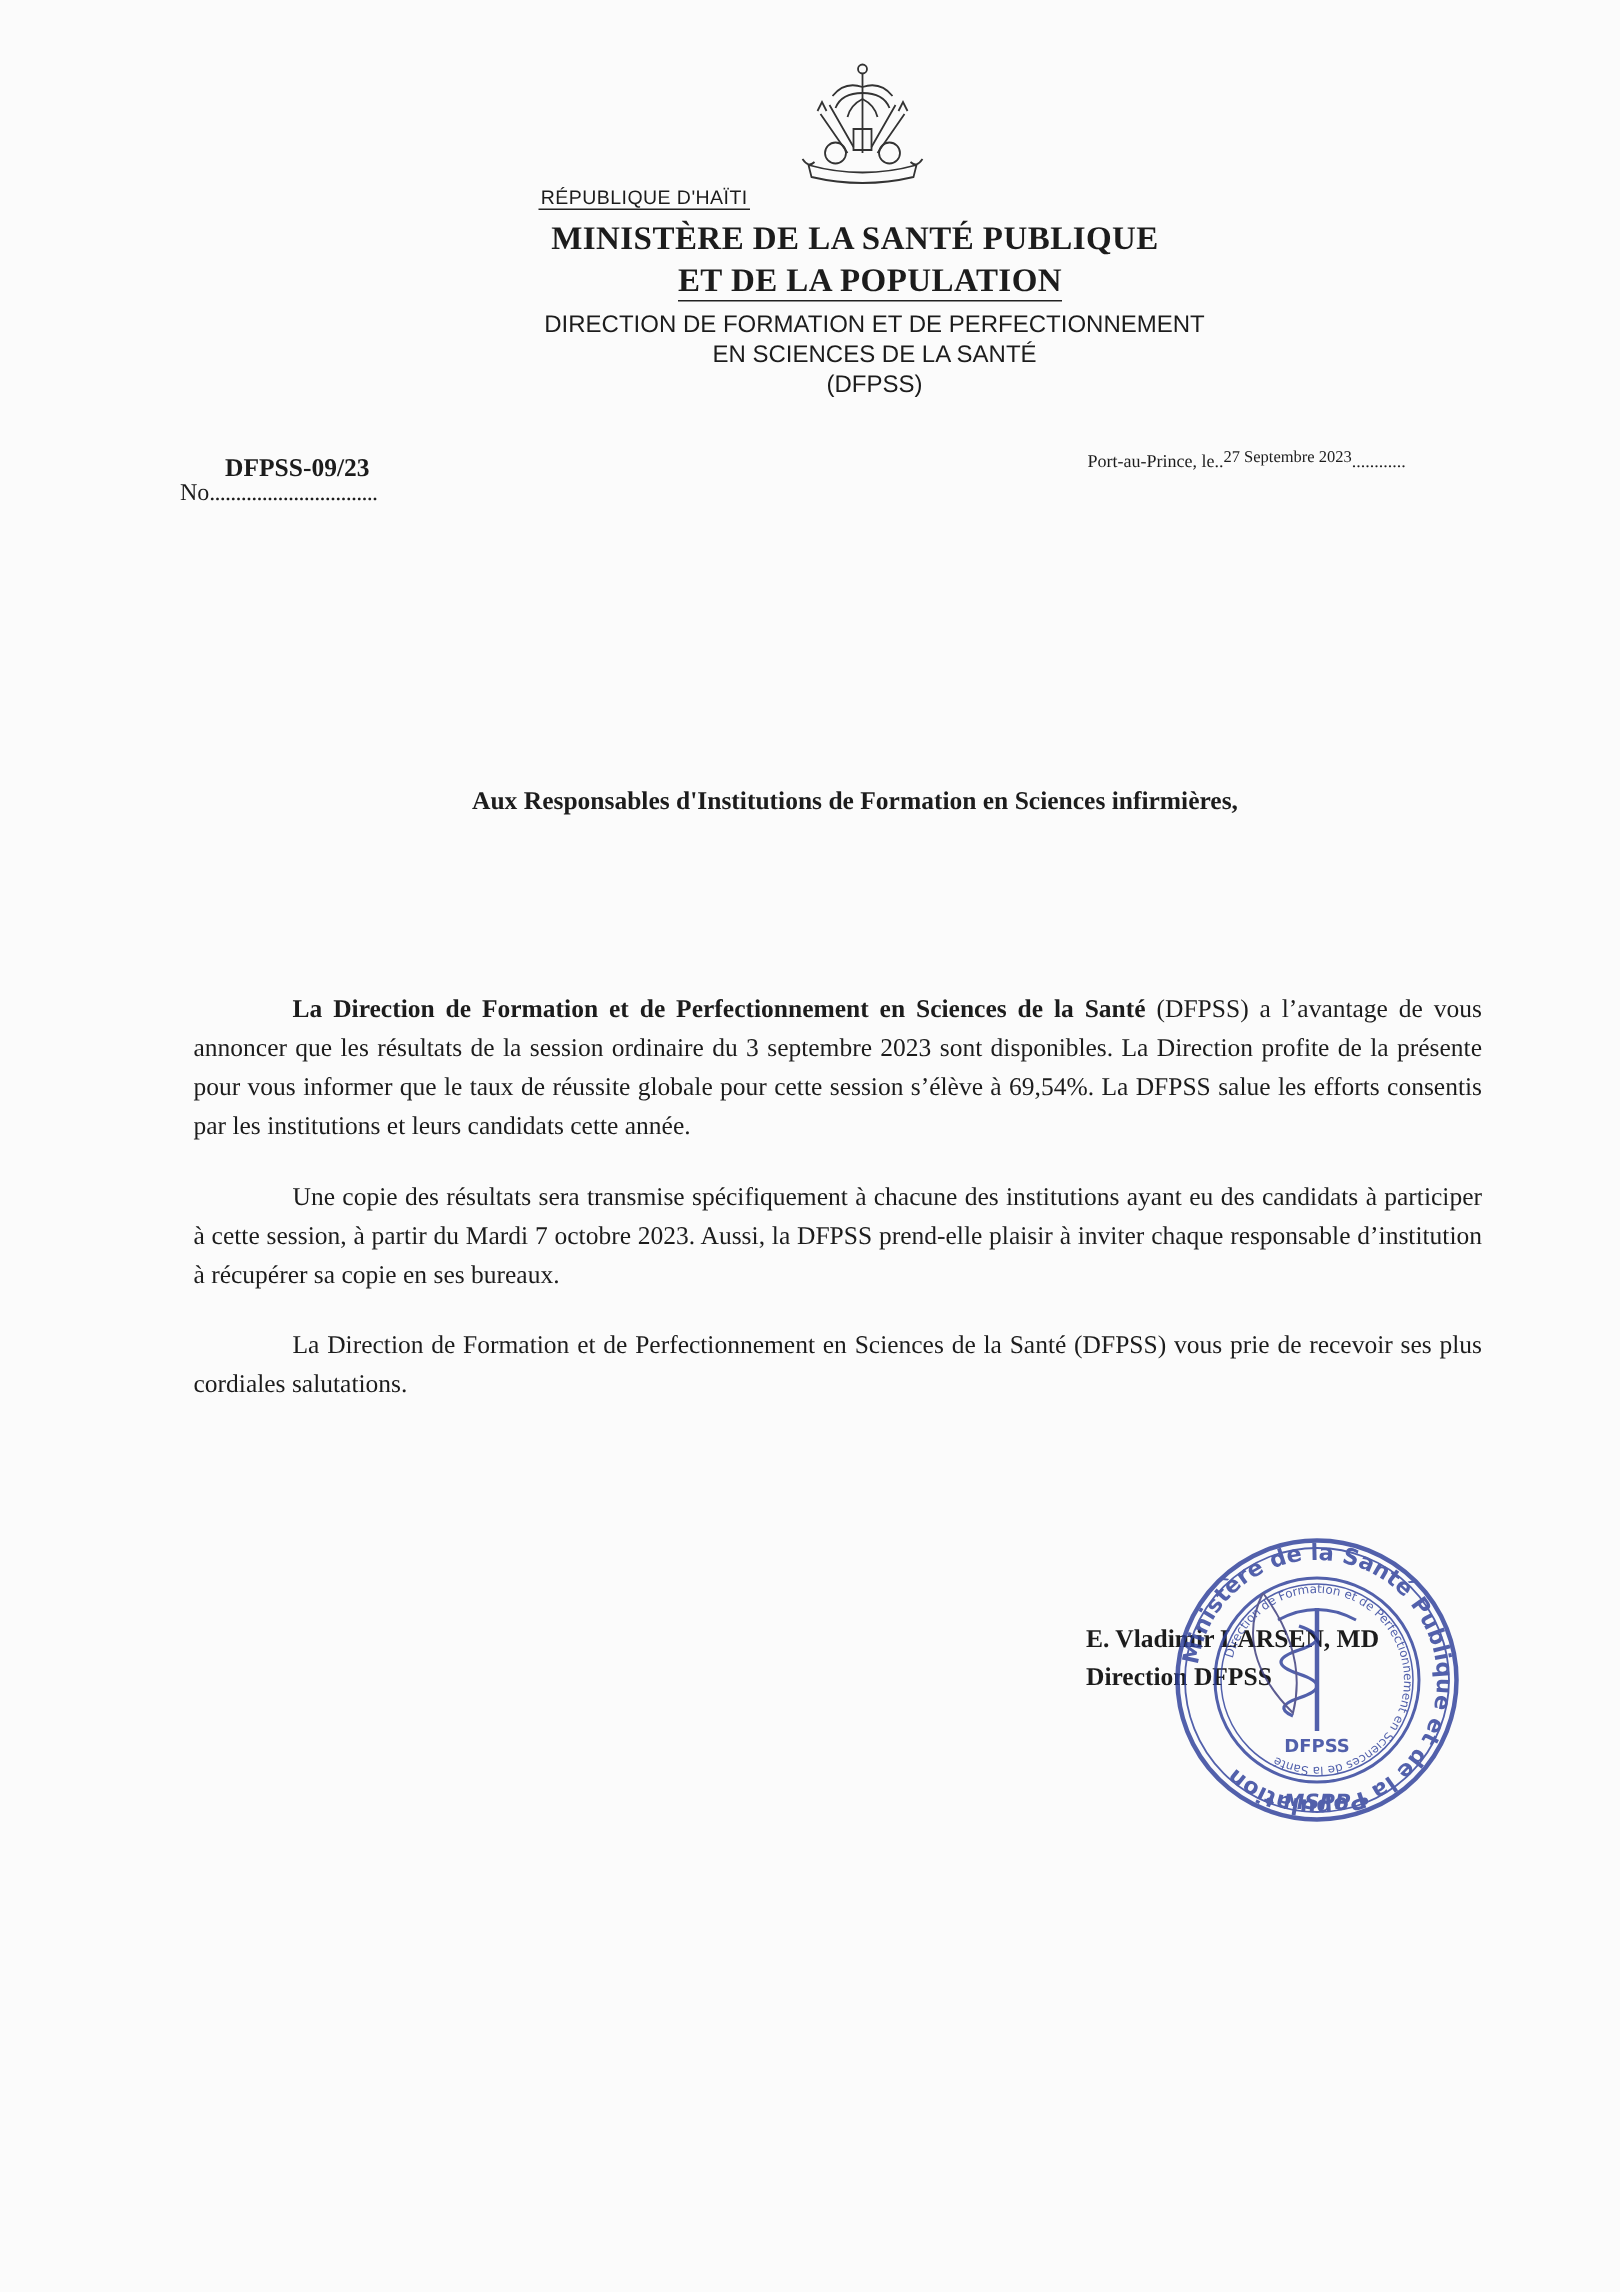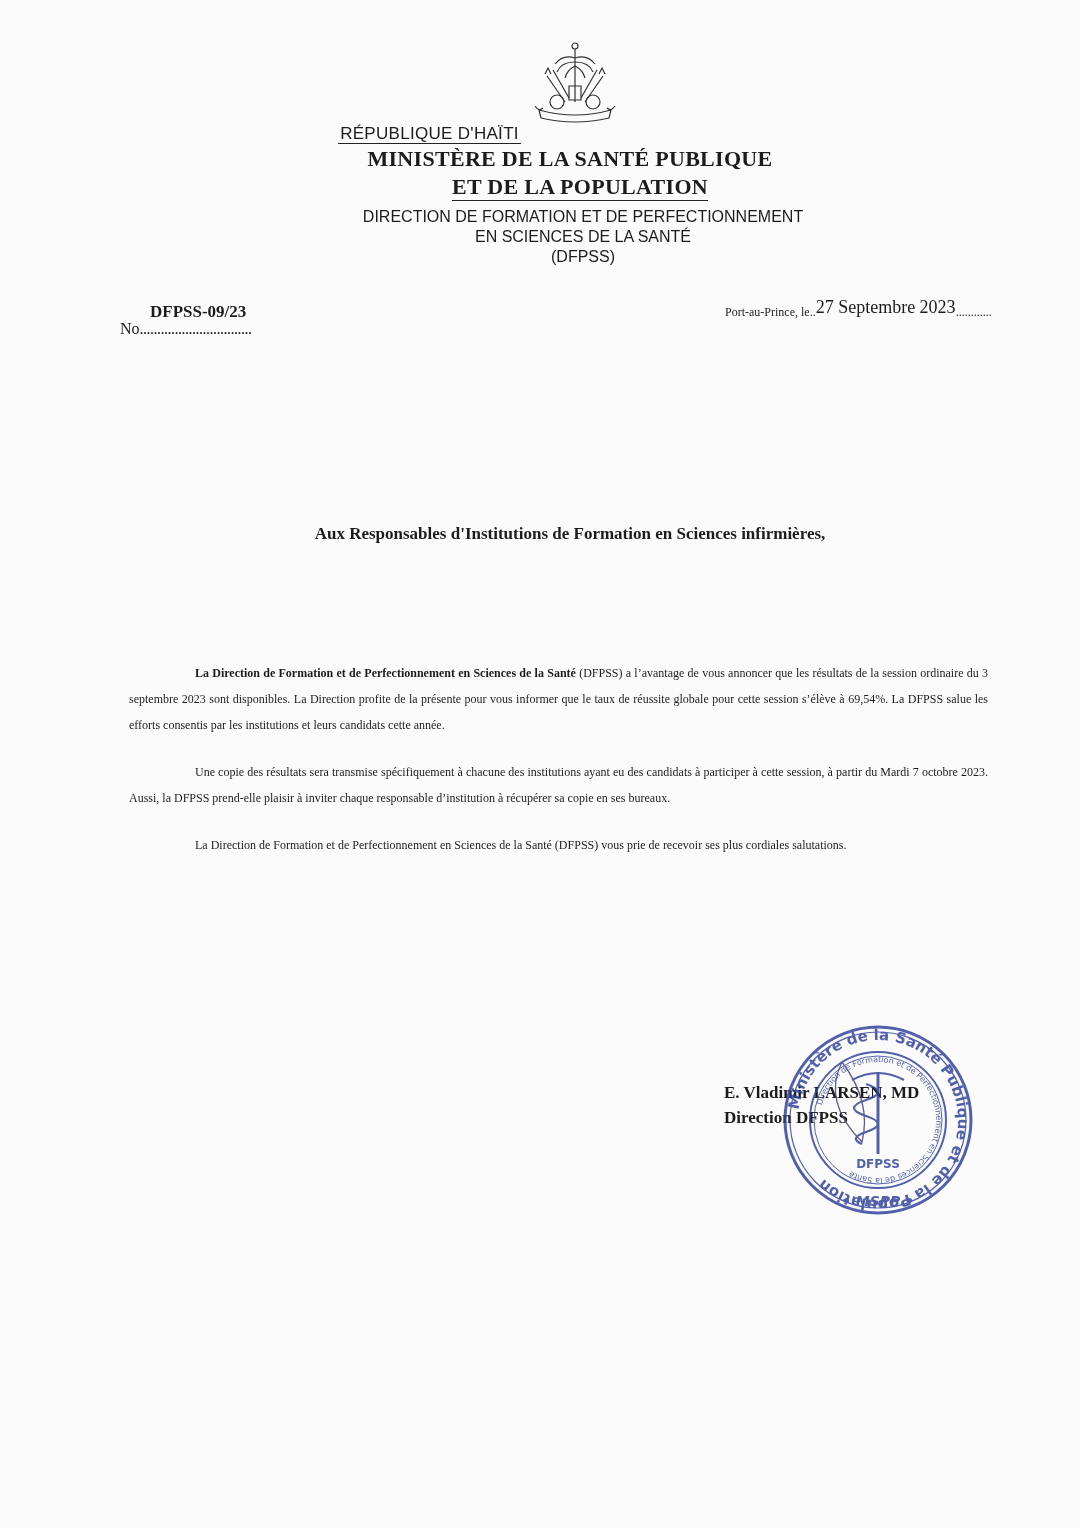--- a/index.html
+++ b/index.html
@@ -6,48 +6,48 @@
   body {
     width: 1080px; height: 1528px; position: relative; overflow: hidden;
     background: #fbfbfb;
     font-family: "Liberation Serif", serif;
     color: #1c1c1c;
   }
   .abs { position: absolute; }
   .emblem { left: 525px; top: 40px; width: 100px; height: 86px; }
   .republique {
     left: 0; width: 859px; top: 124px; text-align: center;
-    font-family: "Liberation Sans", sans-serif; font-size: 17px; letter-spacing: 0.3px;
+    font-family: "Liberation Sans", sans-serif; font-size: 13px; letter-spacing: 0.3px;
   }
   .republique span { border-bottom: 1px solid #222; padding: 0 2px; }
   .ministry1 {
     left: 0; width: 1140px; top: 146px; text-align: center;
     font-weight: bold; font-size: 22px; letter-spacing: 0.3px;
   }
   .ministry2 {
     left: 0; width: 1160px; top: 174px; text-align: center;
     font-weight: bold; font-size: 22px; letter-spacing: 0.3px;
   }
   .ministry2 span { border-bottom: 1.5px solid #222; padding: 0 0 1px 0; }
   .direction {
     left: 0; width: 1166px; top: 207px; text-align: center;
     font-family: "Liberation Sans", sans-serif; font-size: 16px; line-height: 20px;
   }
   .ref-val { left: 150px; top: 302px; font-size: 17px; font-weight: bold; }
   .ref-label { left: 120px; top: 320px; font-size: 16px; }
   .ref-label .dots { letter-spacing: -0.5px; }
   .date-wrap { left: 725px; top: 300px; font-size: 12px; }
-  .date-wrap .date-val { font-size: 18px; position: relative; top: -3px; }
+  .date-wrap .date-val { font-size: 11px; position: relative; top: -3px; }
   .addressee {
     left: 0; width: 1140px; top: 524px; text-align: center;
     font-weight: bold; font-size: 17px;
   }
   .body-text {
     left: 129px; top: 660px; width: 859px;
-    font-size: 12px; line-height: 26px; text-align: justify;
+    font-size: 17px; line-height: 26px; text-align: justify;
   }
   .body-text p { margin: 0 0 21px 0; text-indent: 66px; }
   .body-text p:last-child { margin-bottom: 0; }
   .body-text b { font-weight: bold; }
   .signature {
     left: 724px; top: 1080px; font-weight: bold; font-size: 17px; line-height: 25px;
   }
   .stamp { left: 782px; top: 1022px; width: 192px; height: 196px; opacity: 0.82; }
 </style>
 </head>

